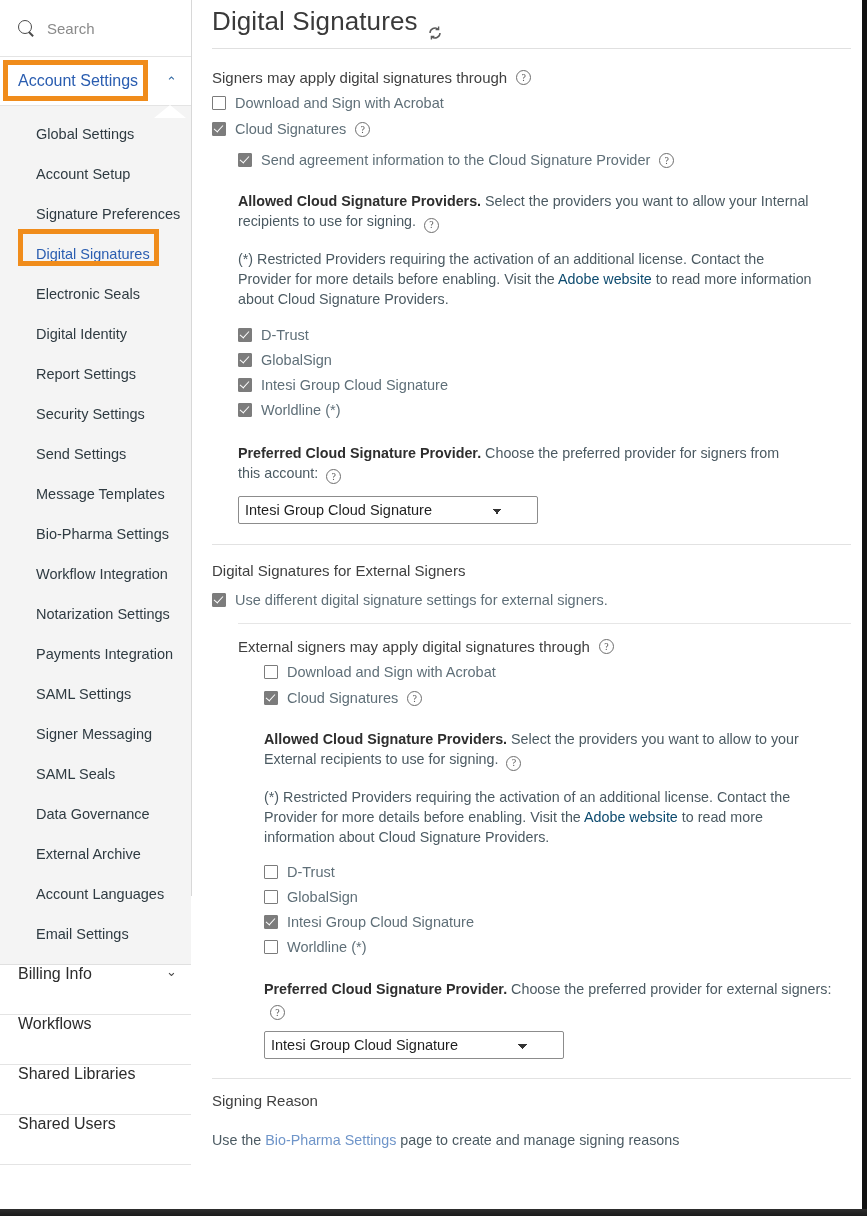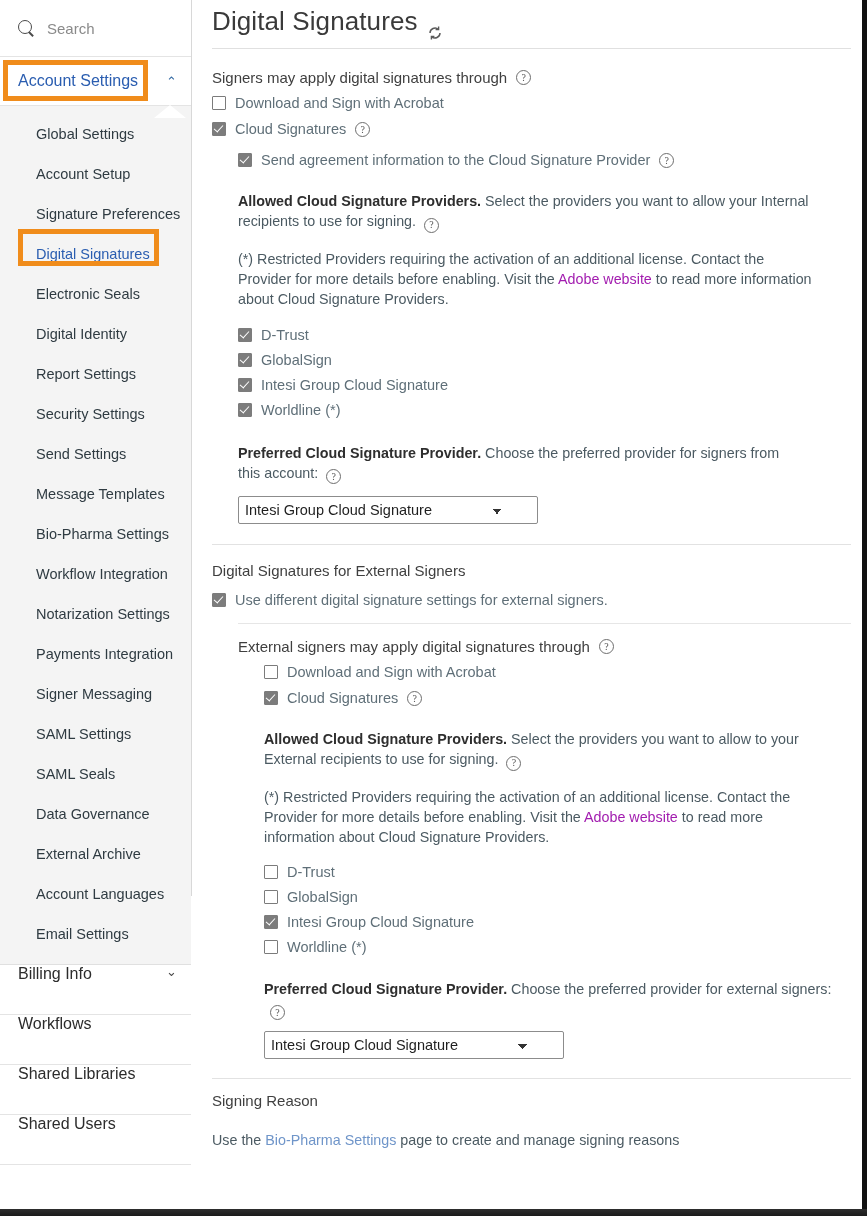--- a/index.html
+++ b/index.html
@@ -107,21 +107,21 @@
   }
   .cb.checked { background:#7c7c7c; border-color:#7c7c7c; }
   .cb.checked::after {
     content:""; position:absolute; left:3px; top:0px;
     width:4px;height:8px;border:solid #ffffff;border-width:0 1.8px 1.8px 0;
     transform:rotate(42deg);
   }
 
   .para { font-size:14.3px; color:#4b5a62; line-height:20px; }
   .para b { color:#2e2e2e; font-weight:700; }
-  .lnk { color:#a21caf; }
+  .lnk { color:#0c4a6e; }
   .lnk2 { color:#6f95c9; }
 
   .indent1 { margin-left:26px; }
   .indent2 { margin-left:52px; }
 
   .block-gap { margin-top:16px; }
 
   select.prov {
     font-family:"Liberation Sans", sans-serif;
     font-size:14.5px; color:#1f1f1f;
@@ -209,24 +209,24 @@
       <div class="sub-item">
           <span>Workflow Integration</span>
         </div>
       <div class="sub-item">
           <span>Notarization Settings</span>
         </div>
       <div class="sub-item">
           <span>Payments Integration</span>
         </div>
       <div class="sub-item">
+          <span>SAML Settings</span>
+        </div>
+      <div class="sub-item">
           <span>Signer Messaging</span>
-        </div>
-      <div class="sub-item">
-          <span>SAML Settings</span>
         </div>
       <div class="sub-item">
           <span>SAML Seals</span>
         </div>
       <div class="sub-item">
           <span>Data Governance</span>
         </div>
       <div class="sub-item">
           <span>External Archive</span>
         </div>

